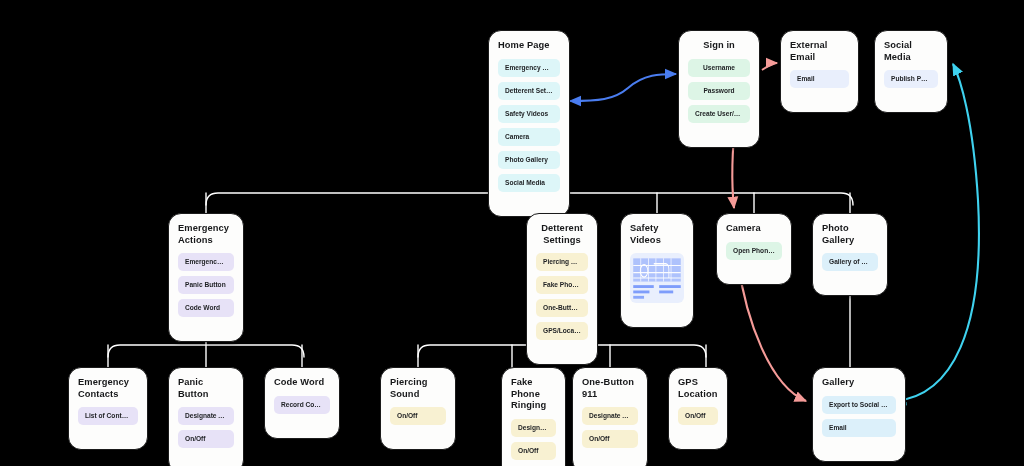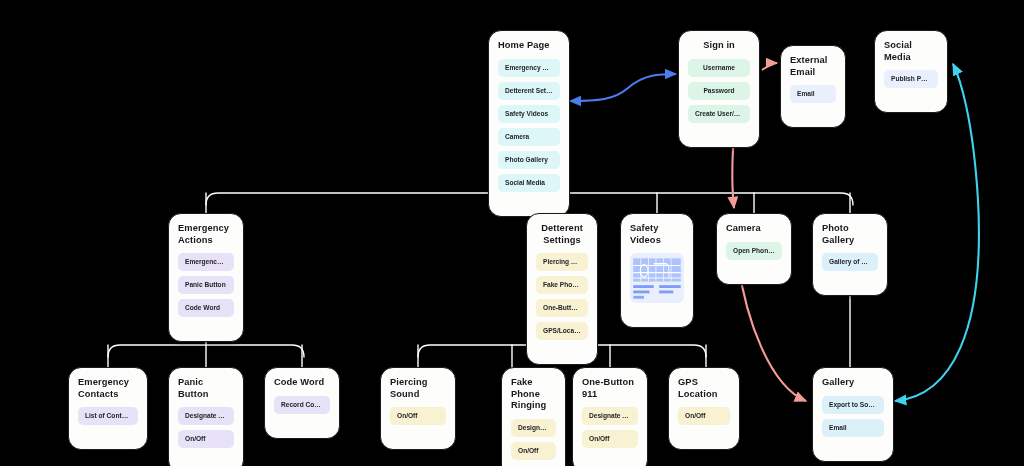--- a/index.html
+++ b/index.html
@@ -131,21 +131,21 @@
         <div class="pill cyan">Camera</div>
         <div class="pill cyan">Photo Gallery</div>
         <div class="pill cyan">Social Media</div>
       </div>
       <div class="node" style="left: 678px; top: 30px; width: 82px; text-align: center;">
         <div class="node-title">Sign in</div>
         <div class="pill green">Username</div>
         <div class="pill green">Password</div>
         <div class="pill green">Create User/Pass</div>
       </div>
-      <div class="node" style="left: 780px; top: 30px; width: 66px; margin-top: 15px;">
+      <div class="node" style="left: 780px; top: 30px; width: 79px;">
         <div class="node-title">External Email</div>
         <div class="pill lav">Email</div>
       </div>
       <div class="node" style="left: 874px; top: 30px; width: 74px;">
         <div class="node-title">Social Media</div>
         <div class="pill lav">Publish Photo</div>
       </div>
       <div class="node" style="left: 168px; top: 213px; width: 76px;">
         <div class="node-title">Emergency
 Actions</div>
@@ -212,23 +212,23 @@
         <div class="node-title">Fake Phone
 Ringing</div>
         <div class="pill yellow">Designate Activati...</div>
         <div class="pill yellow">On/Off</div>
       </div>
       <div class="node" style="left: 572px; top: 367px; width: 76px;">
         <div class="node-title">One-Button 911</div>
         <div class="pill yellow">Designate Activati...</div>
         <div class="pill yellow">On/Off</div>
       </div>
-      <div class="node" style="left: 668px; top: 367px; width: 72px;">
+      <div class="node" style="left: 668px; top: 367px; width: 60px;">
         <div class="node-title">GPS Location</div>
         <div class="pill yellow">On/Off</div>
       </div>
-      <div class="node" style="left: 812px; top: 367px; width: 82px;">
+      <div class="node" style="left: 812px; top: 367px; width: 94px;">
         <div class="node-title">Gallery</div>
         <div class="pill ice">Export to Social M...</div>
         <div class="pill ice">Email</div>
       </div>
     </div>
 </div>
 
 </body></html>

